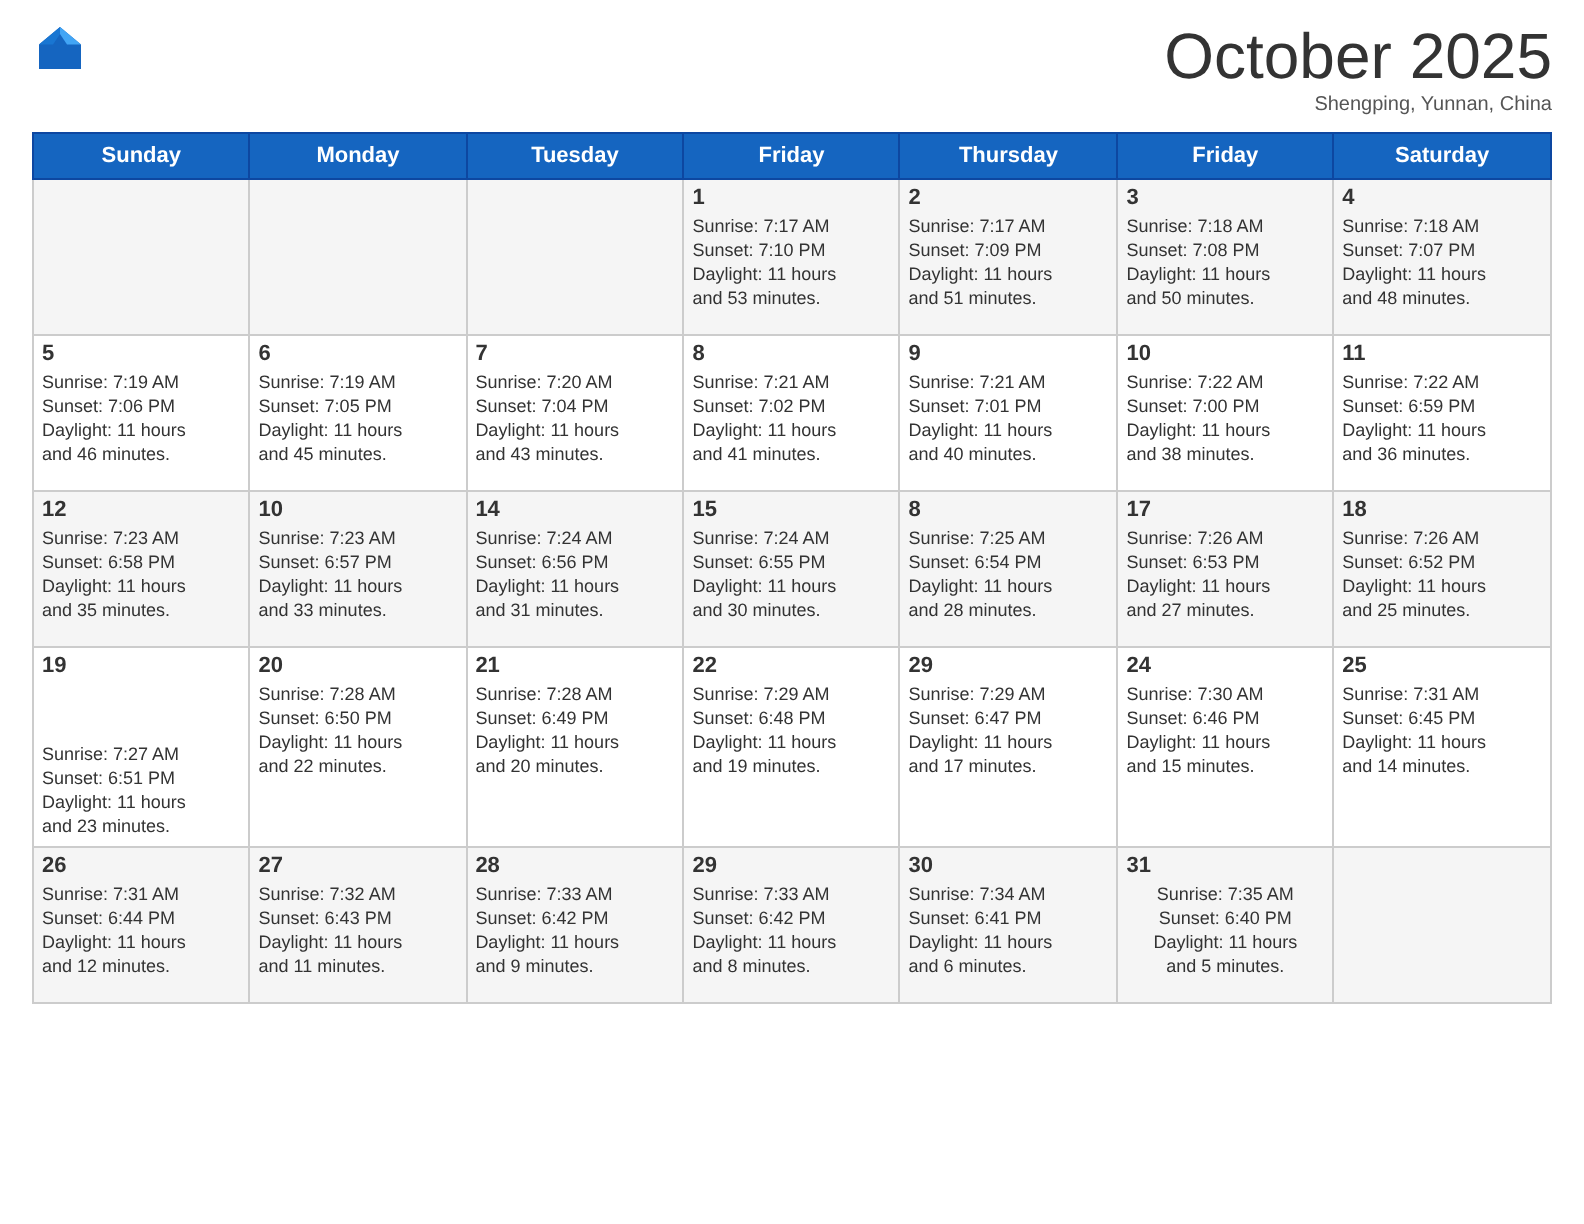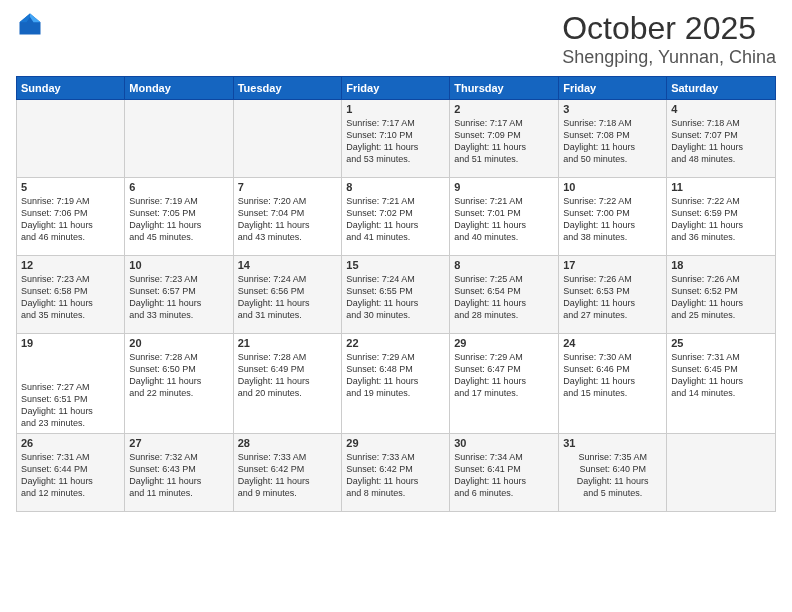--- a/index.html
+++ b/index.html
@@ -31,41 +31,42 @@
       font-weight: bold;
       line-height: 1.1;
     }
     .logo-text .general { color: #333; }
     .logo-text .blue { color: #1565c0; }
     .logo-icon {
       width: 28px;
       height: 28px;
     }
     .title-block {
+      text-align: right;
     }
     .month-title {
       font-size: 32px;
       font-weight: normal;
       color: #333;
     }
     .location {
-      font-size: 18px;
+      font-size: 10px;
       color: #555;
     }
     .calendar {
       width: 100%;
       border-collapse: collapse;
     }
     .calendar thead th {
       background-color: #1565c0;
       color: #fff;
       font-size: 11px;
       font-weight: bold;
       padding: 5px 4px;
-      text-align: left;
+      text-align: center;
       border: 1px solid #0d47a1;
     }
     .calendar tbody td {
       border: 1px solid #ccc;
       vertical-align: top;
       padding: 3px 4px;
       font-size: 9.5px;
       color: #333;
       width: 113px;
       min-height: 70px;

